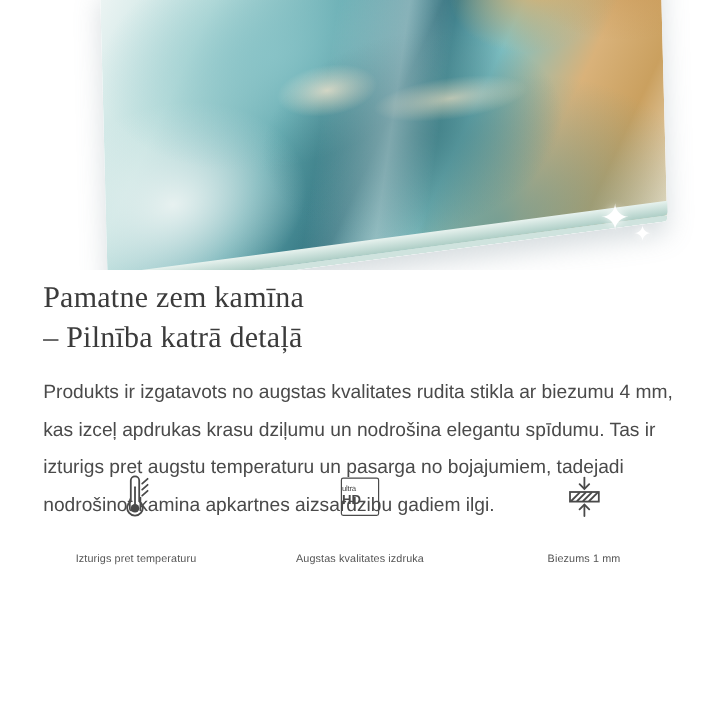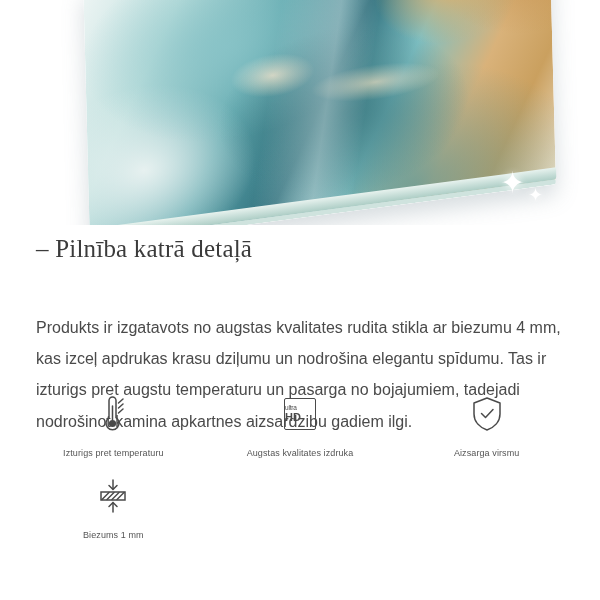--- a/index.html
+++ b/index.html
@@ -126,21 +126,21 @@
     align-items: center;
     justify-content: flex-start;
   }
   .feature-icon {
     height: 44px;
     display: flex;
     align-items: center;
     justify-content: center;
   }
   .feature-label {
-    margin-top: 12px;
+    margin-top: 24px;
     font-size: 9px;
     color: #555555;
     text-align: center;
     letter-spacing: 0.1px;
   }
   .hd-box {
     width: 30px;
     height: 30px;
     border: 1.6px solid #4a4a4a;
     border-radius: 2px;
@@ -158,20 +158,21 @@
 <div class="page">
 
   <div class="hero">
     <div class="hero-plate"></div>
     <div class="hero-edge"></div>
     <div class="sparkle s1">✦</div>
     <div class="sparkle s2">✦</div>
   </div>
 
   <div class="heading">
+    <span>Pamatne zem kamīna</span>
     <span class="line2">– Pilnība katrā detaļā</span>
   </div>
 
   <div class="paragraph">Produkts ir izgatavots no augstas kvalitates rudita stikla ar biezumu 4 mm, kas izceļ apdrukas krasu dziļumu un nodrošina elegantu spīdumu. Tas ir izturigs pret augstu temperaturu un pasarga no bojajumiem, tadejadi nodrošinot kamina apkartnes aizsardzibu gadiem ilgi.</div>
 
   <div class="features">
 
     <div class="feature">
       <div class="feature-icon">
         <svg width="34" height="40" viewBox="0 0 34 40" fill="none" stroke="#4a4a4a" stroke-width="1.5" stroke-linecap="round">
@@ -189,29 +190,20 @@
     <div class="feature">
       <div class="feature-icon">
         <div class="hd-box">
           <span class="t1">ultra</span>
           <span class="t2">HD</span>
         </div>
       </div>
       <div class="feature-label">Augstas kvalitates izdruka</div>
     </div>
 
-    <div class="feature">
-      <div class="feature-icon">
-        <svg width="36" height="40" viewBox="0 0 36 40" fill="none" stroke="#4a4a4a" stroke-width="1.5" stroke-linejoin="round" stroke-linecap="round">
-          <path d="M18 4 L31 9 v11c0 8-6 13.5-13 16-7-2.5-13-8-13-16V9z"></path>
-          <path d="M12.5 19.5 l4 4 7.5-8"></path>
-        </svg>
-      </div>
-      <div class="feature-label">Aizsarga virsmu</div>
-    </div>
 
 
 
     <div class="feature">
       <div class="feature-icon">
         <svg width="40" height="40" viewBox="0 0 40 40" fill="none" stroke="#4a4a4a" stroke-width="1.5" stroke-linecap="round">
           <line x1="20" y1="4" x2="20" y2="13"></line>
           <path d="M16 9.5 L20 13.5 L24 9.5"></path>
           <rect x="8" y="16" width="24" height="8"></rect>
           <line x1="9" y1="23.5" x2="16" y2="16.5"></line>

